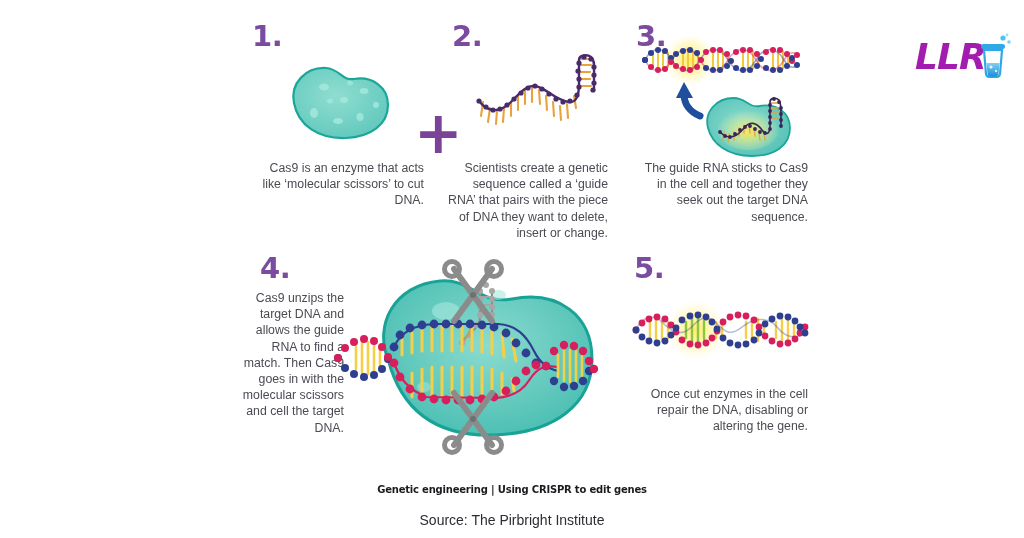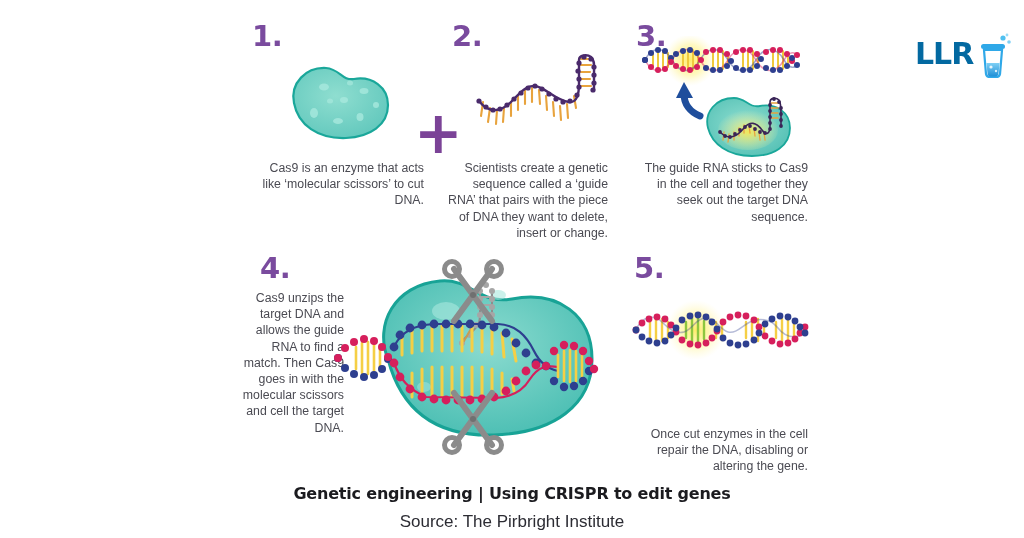--- a/index.html
+++ b/index.html
@@ -51,53 +51,54 @@
 
   
   .footer-title {
     position: absolute;
     left: 0;
     right: 0;
     top: 484px;
     text-align: center;
     font-family: "DejaVu Sans", sans-serif;
     font-weight: bold;
-    font-size: 16px;
+    font-size: 10px;
     color: #1b1b1f;
     letter-spacing: -0.2px;
   }
   .footer-source {
     position: absolute;
     left: 0;
     right: 0;
     top: 512px;
     text-align: center;
     font-family: "Liberation Sans", sans-serif;
-    font-size: 17px;
+    font-size: 14px;
     color: #2c2c33;
   }
 
   
   .logo {
     position: absolute;
     left: 915px;
     top: 33px;
     width: 96px;
     height: 48px;
   }
   .logo-text {
     position: absolute;
     left: 0;
     top: 6px;
     font-family: "DejaVu Sans", sans-serif;
     font-weight: bold;
-    font-size: 30px;
+    font-size: 36px;
     letter-spacing: -1px;
-    color: #0369a1;
+    color: #a21caf;
     line-height: 1;
+    font-style: italic;
   }
 </style>
 </head>
 <body>
 
 <div class="canvas">
 
   <div class="step-num" style="left:252px; top:22px;">1.</div>
 
   <svg class="art" style="left:280px; top:55px;" width="120" height="90" viewBox="0 0 120 90">
@@ -586,21 +587,21 @@
       <circle cx="137" cy="24" r="3.4"></circle>
         <circle cx="144" cy="19" r="3.4"></circle>
       <circle cx="152" cy="16" r="3.4"></circle>
         <circle cx="160" cy="17" r="3.4"></circle>
       <circle cx="167" cy="21" r="3.4"></circle>
         <circle cx="172" cy="27" r="3.4"></circle>
       <circle cx="177" cy="33" r="3.4"></circle>
     </g>
   </svg>
 
-  <div class="caption" style="left:640px; top:386px; width:168px;margin-top:40px;">Once cut enzymes in the cell repair the DNA, disabling or altering the gene.</div>
+  <div class="caption" style="left:640px; top:386px; width:168px;">Once cut enzymes in the cell repair the DNA, disabling or altering the gene.</div>
 
   <div class="logo">
     <div class="logo-text">LLR</div>
     <svg style="position:absolute; left:58px; top:0px;" width="40" height="46" viewBox="0 0 40 46">
       <defs>
         <linearGradient id="liq" x1="0" y1="0" x2="0" y2="1">
           <stop offset="0%" stop-color="#7fd0f5"></stop>
           <stop offset="100%" stop-color="#1f8fd6"></stop>
         </linearGradient>
       </defs>

